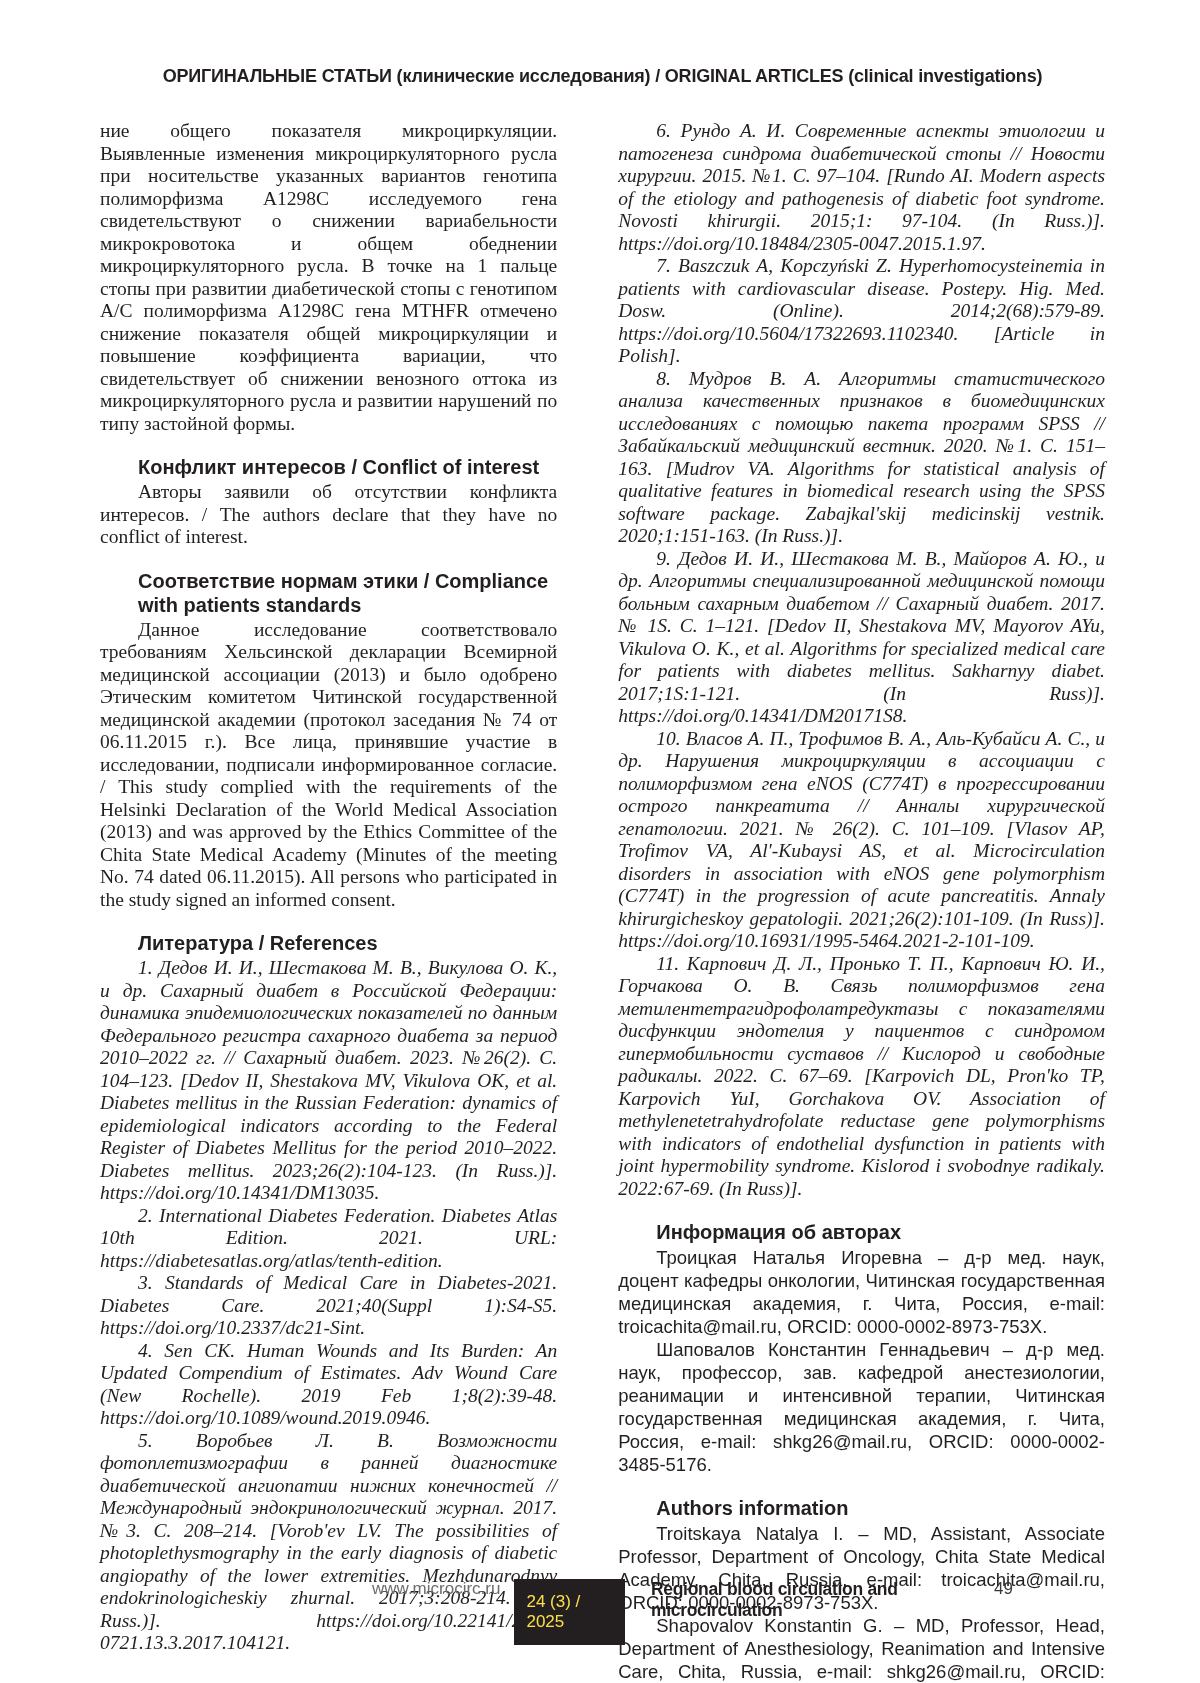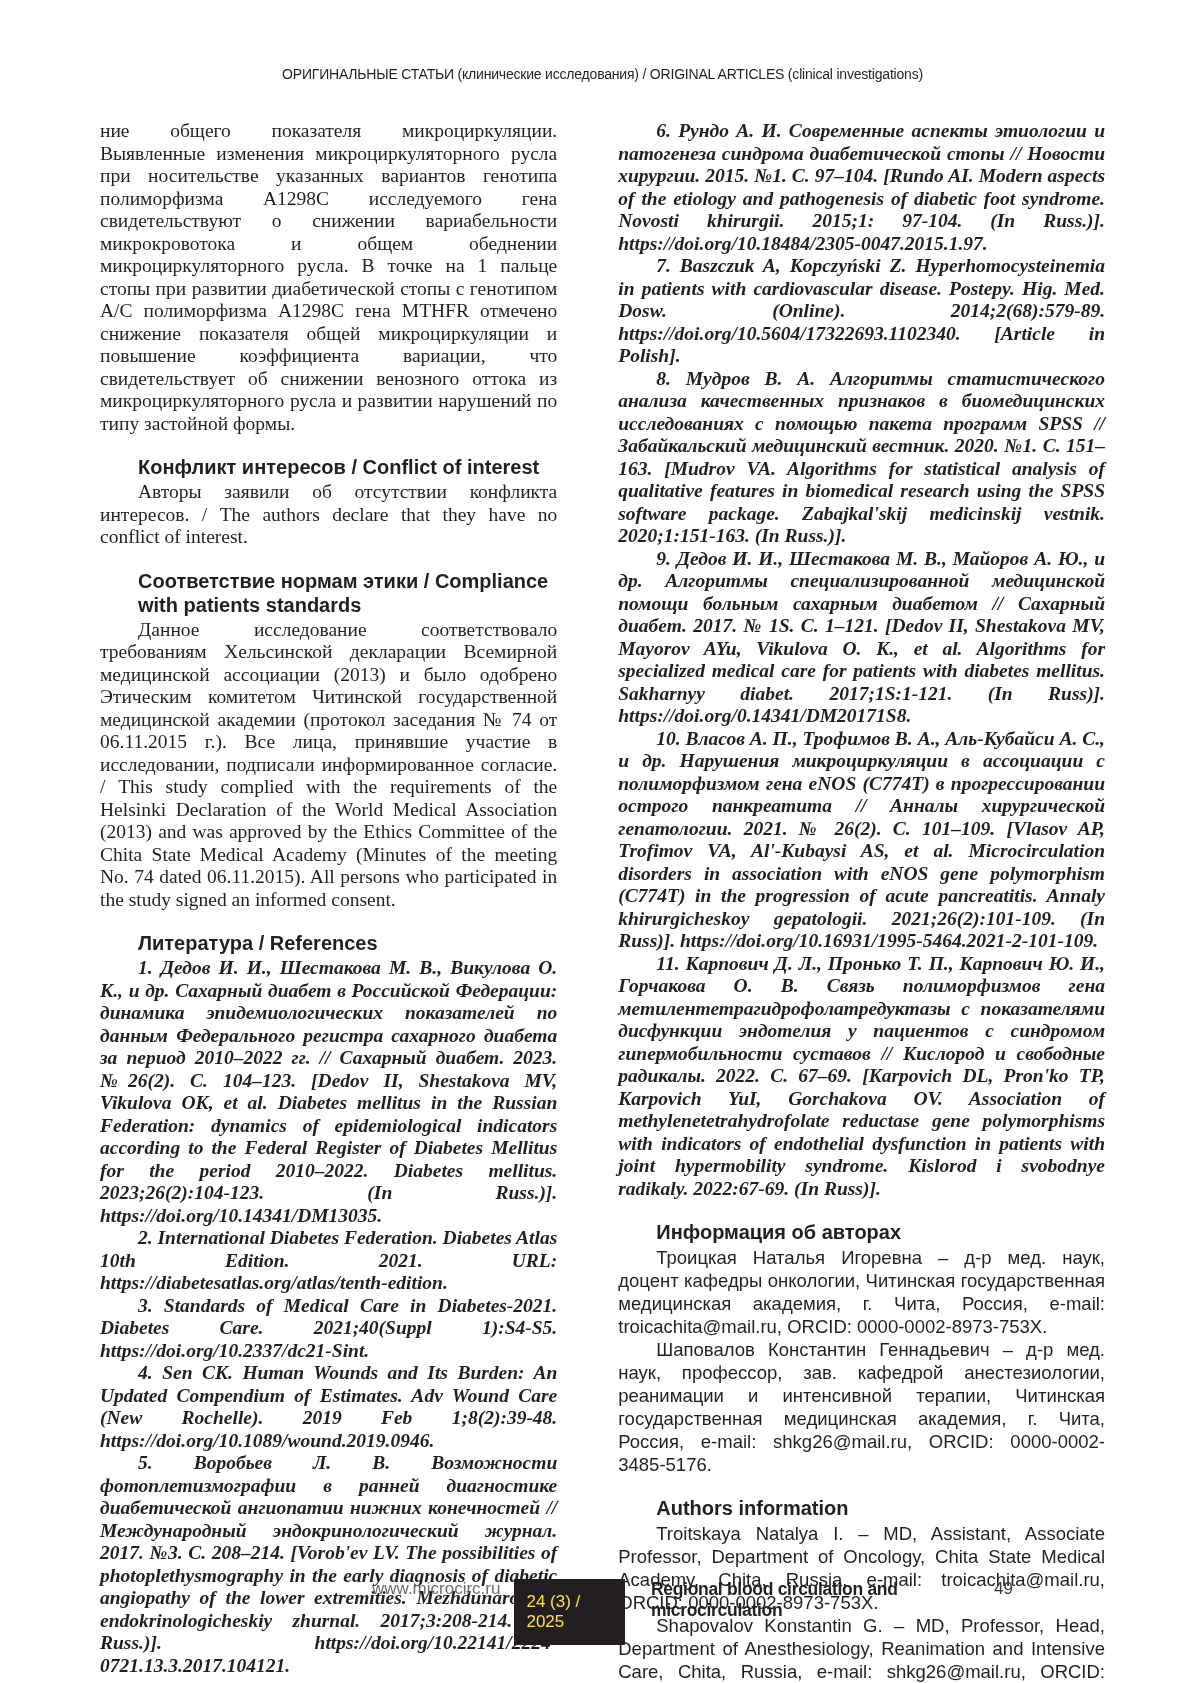--- a/index.html
+++ b/index.html
@@ -13,22 +13,22 @@
     font-family: "Liberation Serif", serif;
     overflow: hidden;
   }
   .running-head {
     position: absolute;
     top: 66px;
     left: 100px;
     width: 1005px;
     text-align: center;
     font-family: "Liberation Sans", sans-serif;
-    font-weight: normal;
-    font-size: 14px;
+    font-weight: bold;
+    font-size: 18px;
     letter-spacing: -0.2px;
     white-space: nowrap;
   }
   .columns {
     position: absolute;
     top: 120px;
     left: 100px;
     width: 1005px;
     display: flex;
     gap: 61px;
@@ -52,21 +52,20 @@
     line-height: 24px;
   }
   .ref {
     margin: 0;
     font-style: italic;
     font-size: 19.5px;
     line-height: 22.5px;
     text-align: justify;
     text-indent: 38px;
     overflow-wrap: break-word;
-    font-weight: bold;
   }
   .author-para {
     margin: 0;
     font-family: "Liberation Sans", sans-serif;
     font-size: 18.5px;
     line-height: 23px;
     text-align: justify;
     text-indent: 38px;
     overflow-wrap: break-word;
   }

